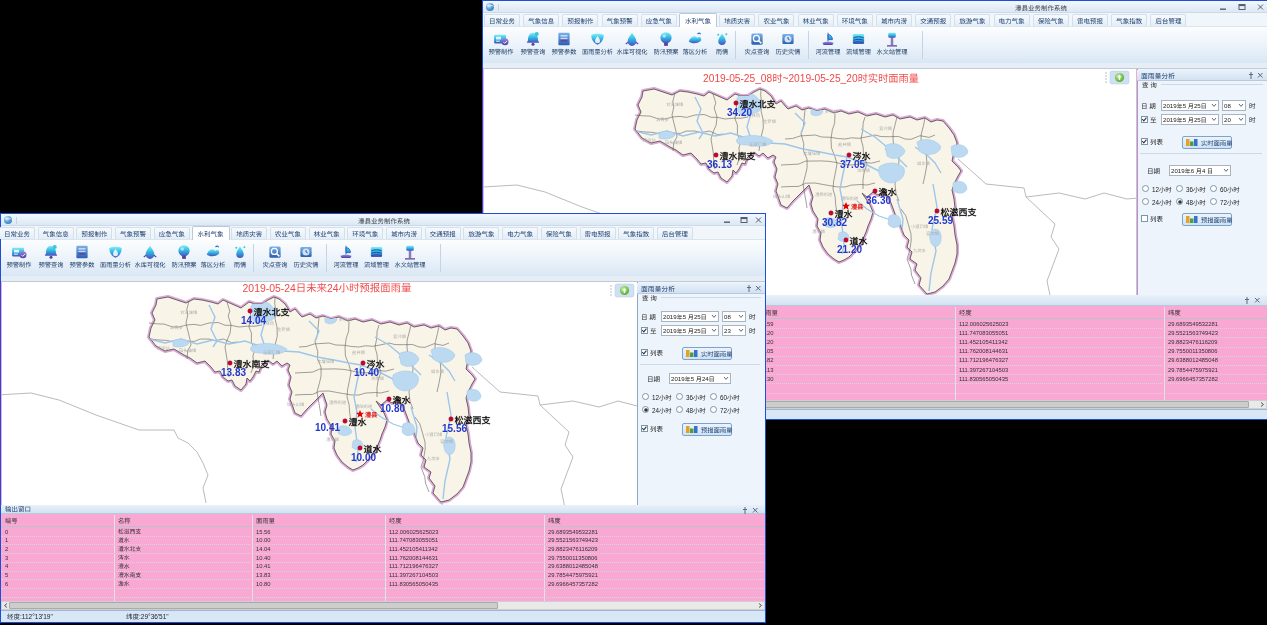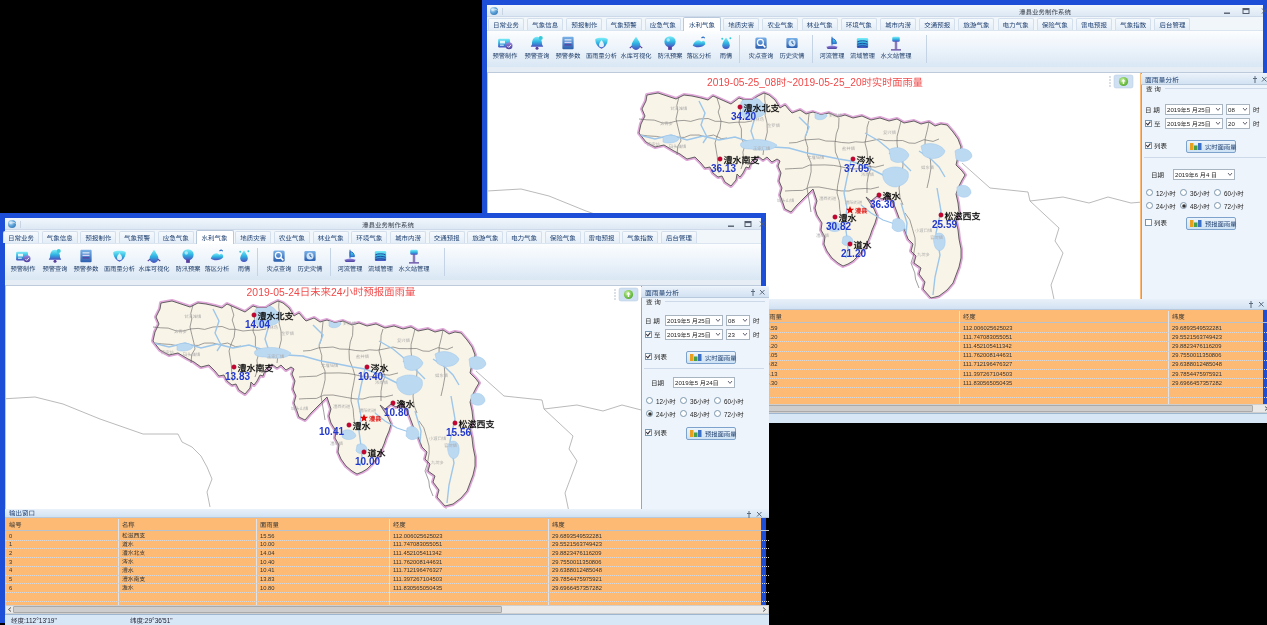--- a/index.html
+++ b/index.html
@@ -1,15 +1,15 @@
 <!DOCTYPE html>
 <html><head><meta charset="utf-8"><style>
 *{margin:0;padding:0;box-sizing:border-box}
 html,body{width:1267px;height:625px;background:#000;overflow:hidden;font-family:"Liberation Sans",sans-serif;position:relative}
-.win{position:absolute;background:#fdba74;border:5px solid #1d4ed8;}
+.win{position:absolute;background:#f9a8d4;border:1px solid #1d4ed8;}
 .tb{position:absolute;left:0;right:0;top:0;height:12px;background:linear-gradient(#f2f7fc,#dce8f4);border-bottom:1px solid #cdd9e8}
 .mb{position:absolute;left:0;right:0;top:12px;height:14px;background:#f1f6fb;border-bottom:1px solid #dbe5f0}
 .tab{position:absolute;top:0px;height:14px;background:#fff;border:1px solid #b9c9dc;border-bottom:none;border-radius:2px 2px 0 0}
 .tabu{position:absolute;height:12px;background:linear-gradient(#f6fafd,#e3edf7);border:1px solid #d3dfec;border-bottom:none;border-radius:2px 2px 0 0}
 .tool{position:absolute;left:0;right:0;top:26px;height:36px;background:linear-gradient(#fcfdfe,#eaf2fa 55%,#d9e7f4)}
 .toolstrip{position:absolute;left:0;right:0;top:62px;height:6px;background:#e7edf4;border-bottom:1px solid #bccadb}
 .tsep{position:absolute;top:30px;height:28px;width:1px;background:#c4d4e5}
 .map{position:absolute;background:#fff}
 .panel{position:absolute;background:#eef4fb;border-left:1px solid #8fa8c4}
 .ptb{position:absolute;background:linear-gradient(#e9f1fa,#d2e2f2);border-bottom:1px solid #b8c9dc}

